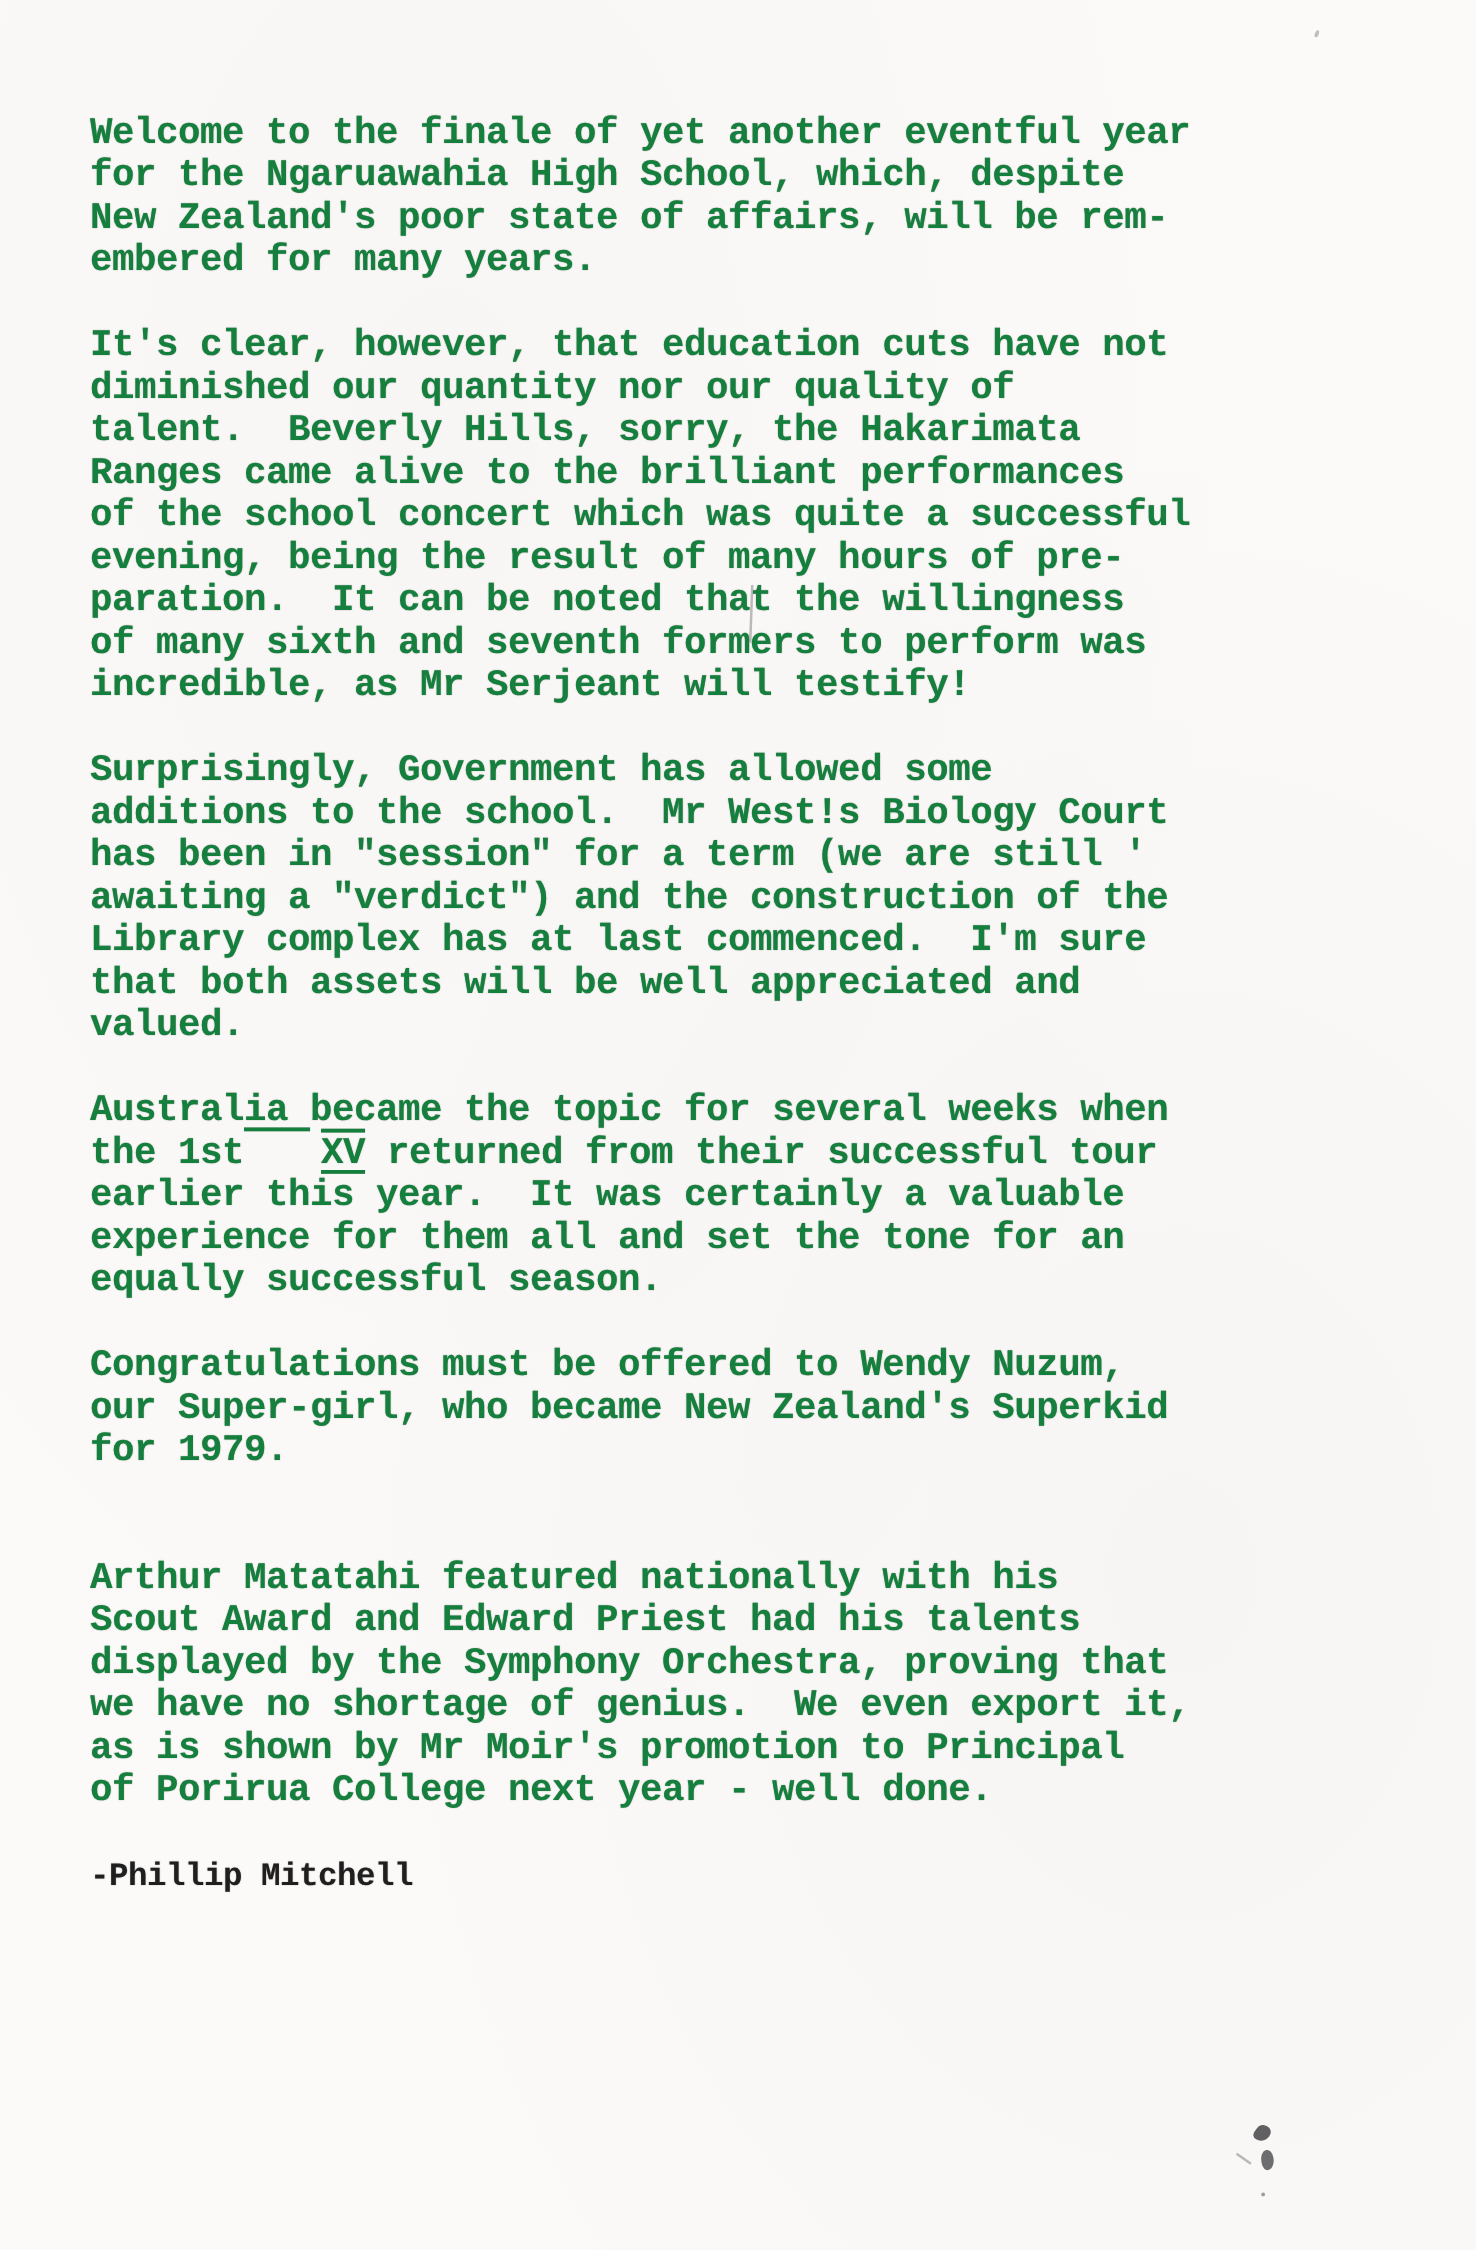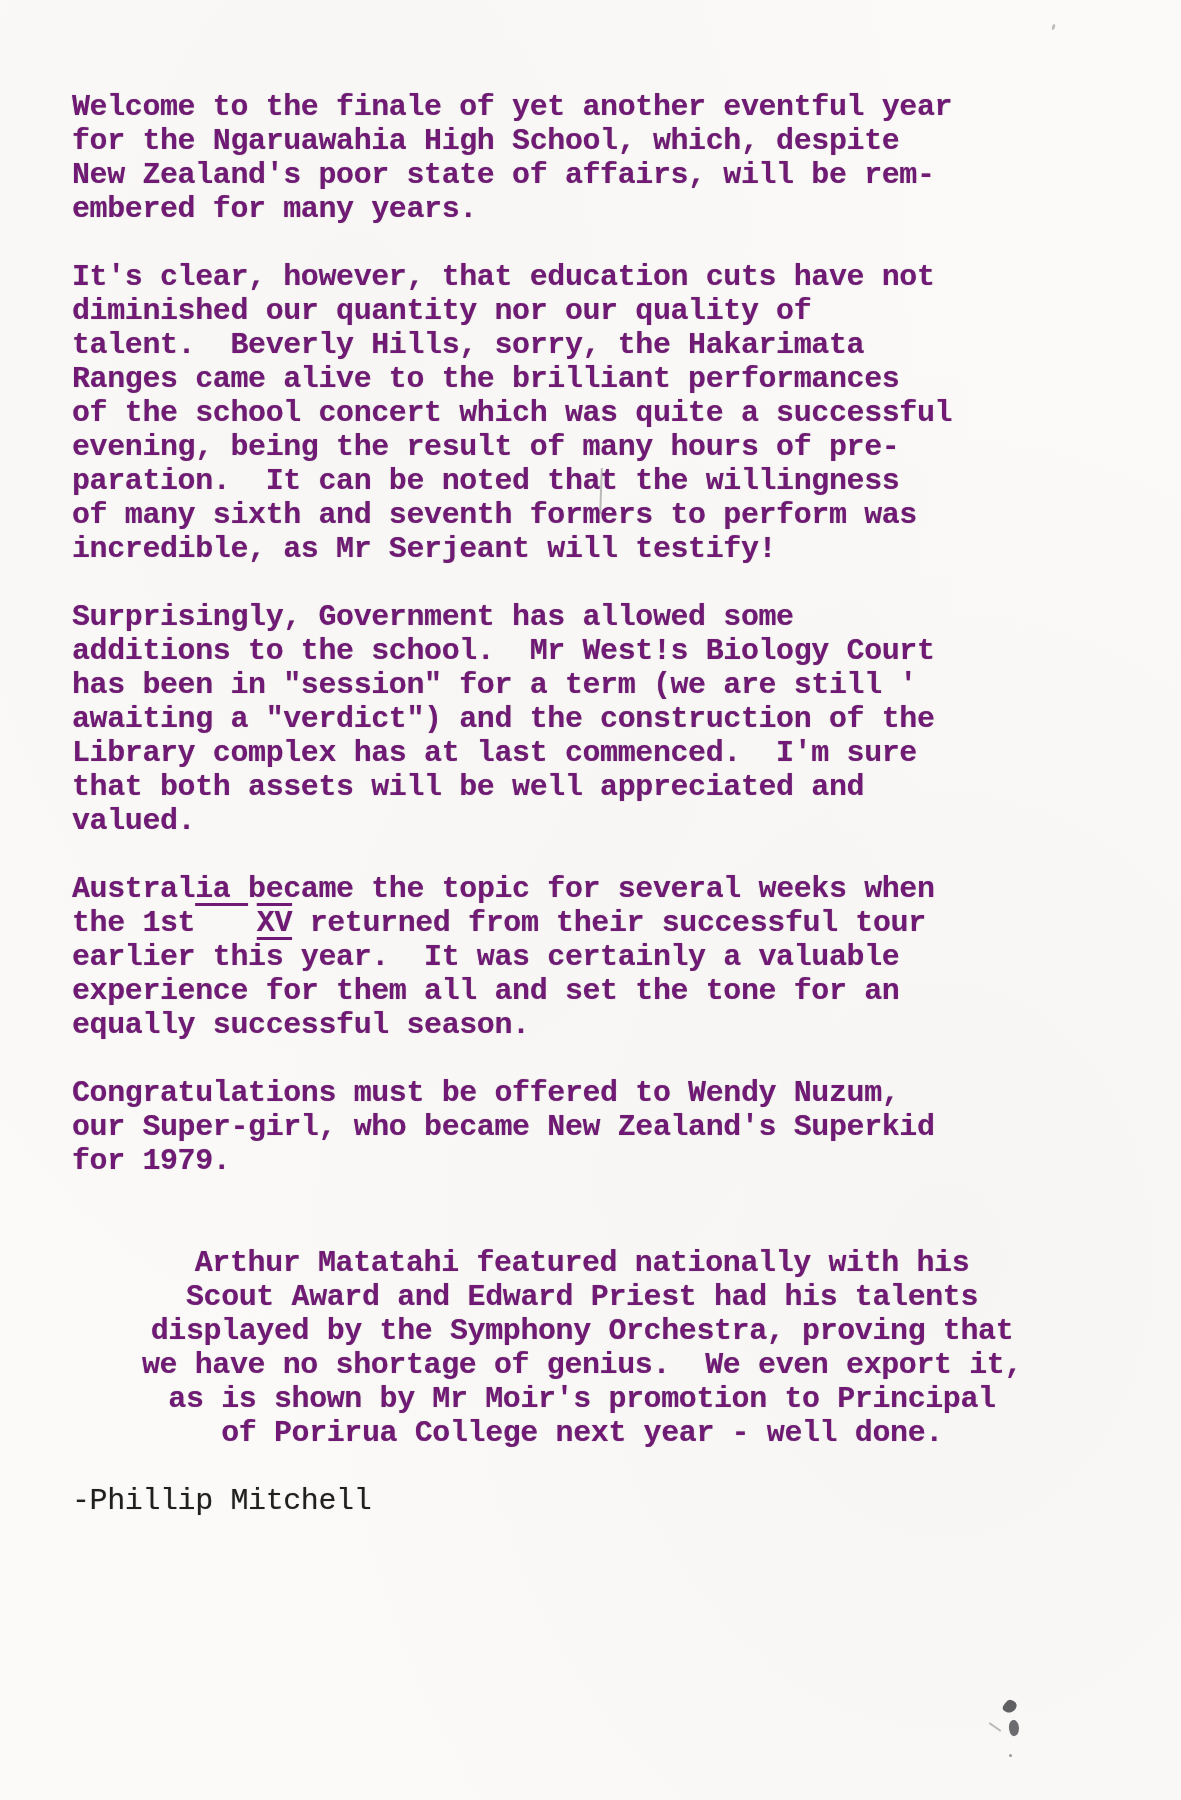--- a/index.html
+++ b/index.html
@@ -28,32 +28,32 @@
     left: 72px;
     top: 90px;
     width: 1020px;
   }
   .para {
     margin: 34px 0 0 0;
     white-space: pre;
     font-size: 30px;
     line-height: 34px;
     font-weight: bold;
-    color: #701a75;
+    color: #15803d;
     text-shadow: 0 0 1px rgba(35,35,35,0.45);
     letter-spacing: -0.4px;
   }
   .para:first-child { margin-top: 0; }
-  .para.extra-gap { margin-top: 68px; text-align: center; }
+  .para.extra-gap { margin-top: 68px; }
   .signature {
     margin: 34px 0 0 0;
     white-space: pre;
-    font-size: 30px;
+    font-size: 26px;
     line-height: 34px;
-    font-weight: normal;
+    font-weight: bold;
     color: #1f1f1f;
     text-shadow: 0 0 1px rgba(35,35,35,0.45);
     letter-spacing: -0.4px;
   }
   .fmt-underline {
     text-decoration: underline;
     text-decoration-thickness: 2.5px;
     text-underline-offset: 6px;
     margin-top: 32px;
   }

